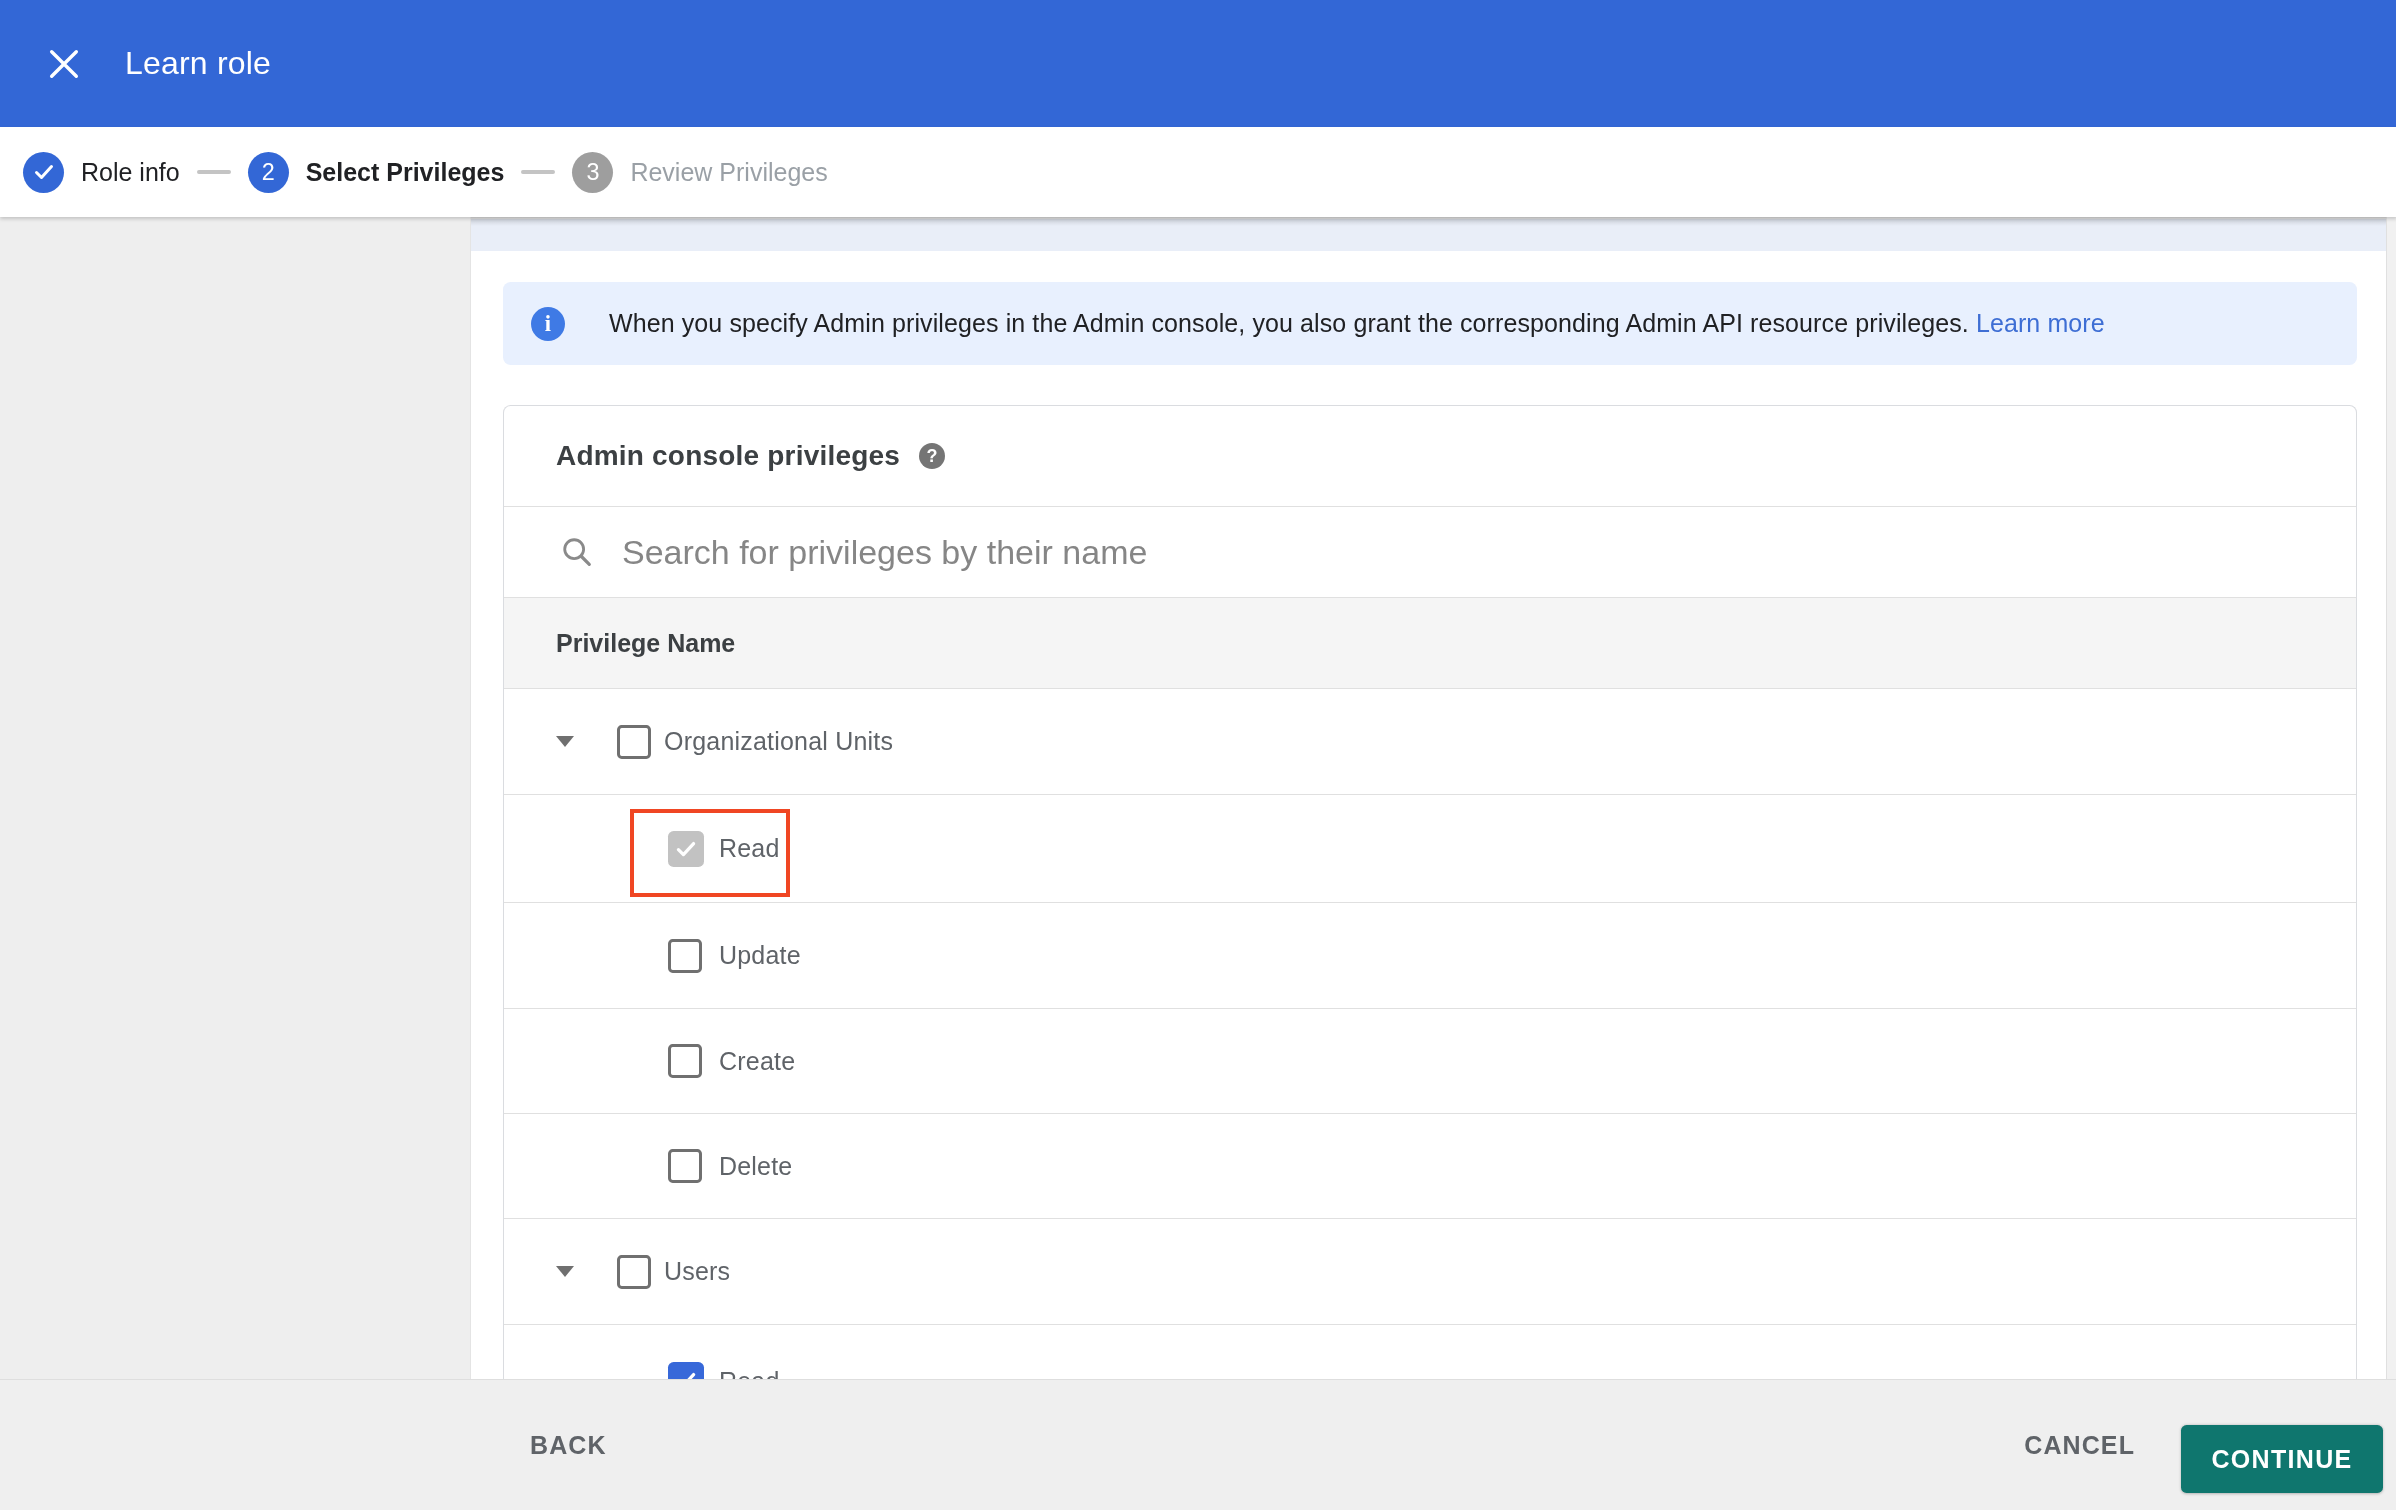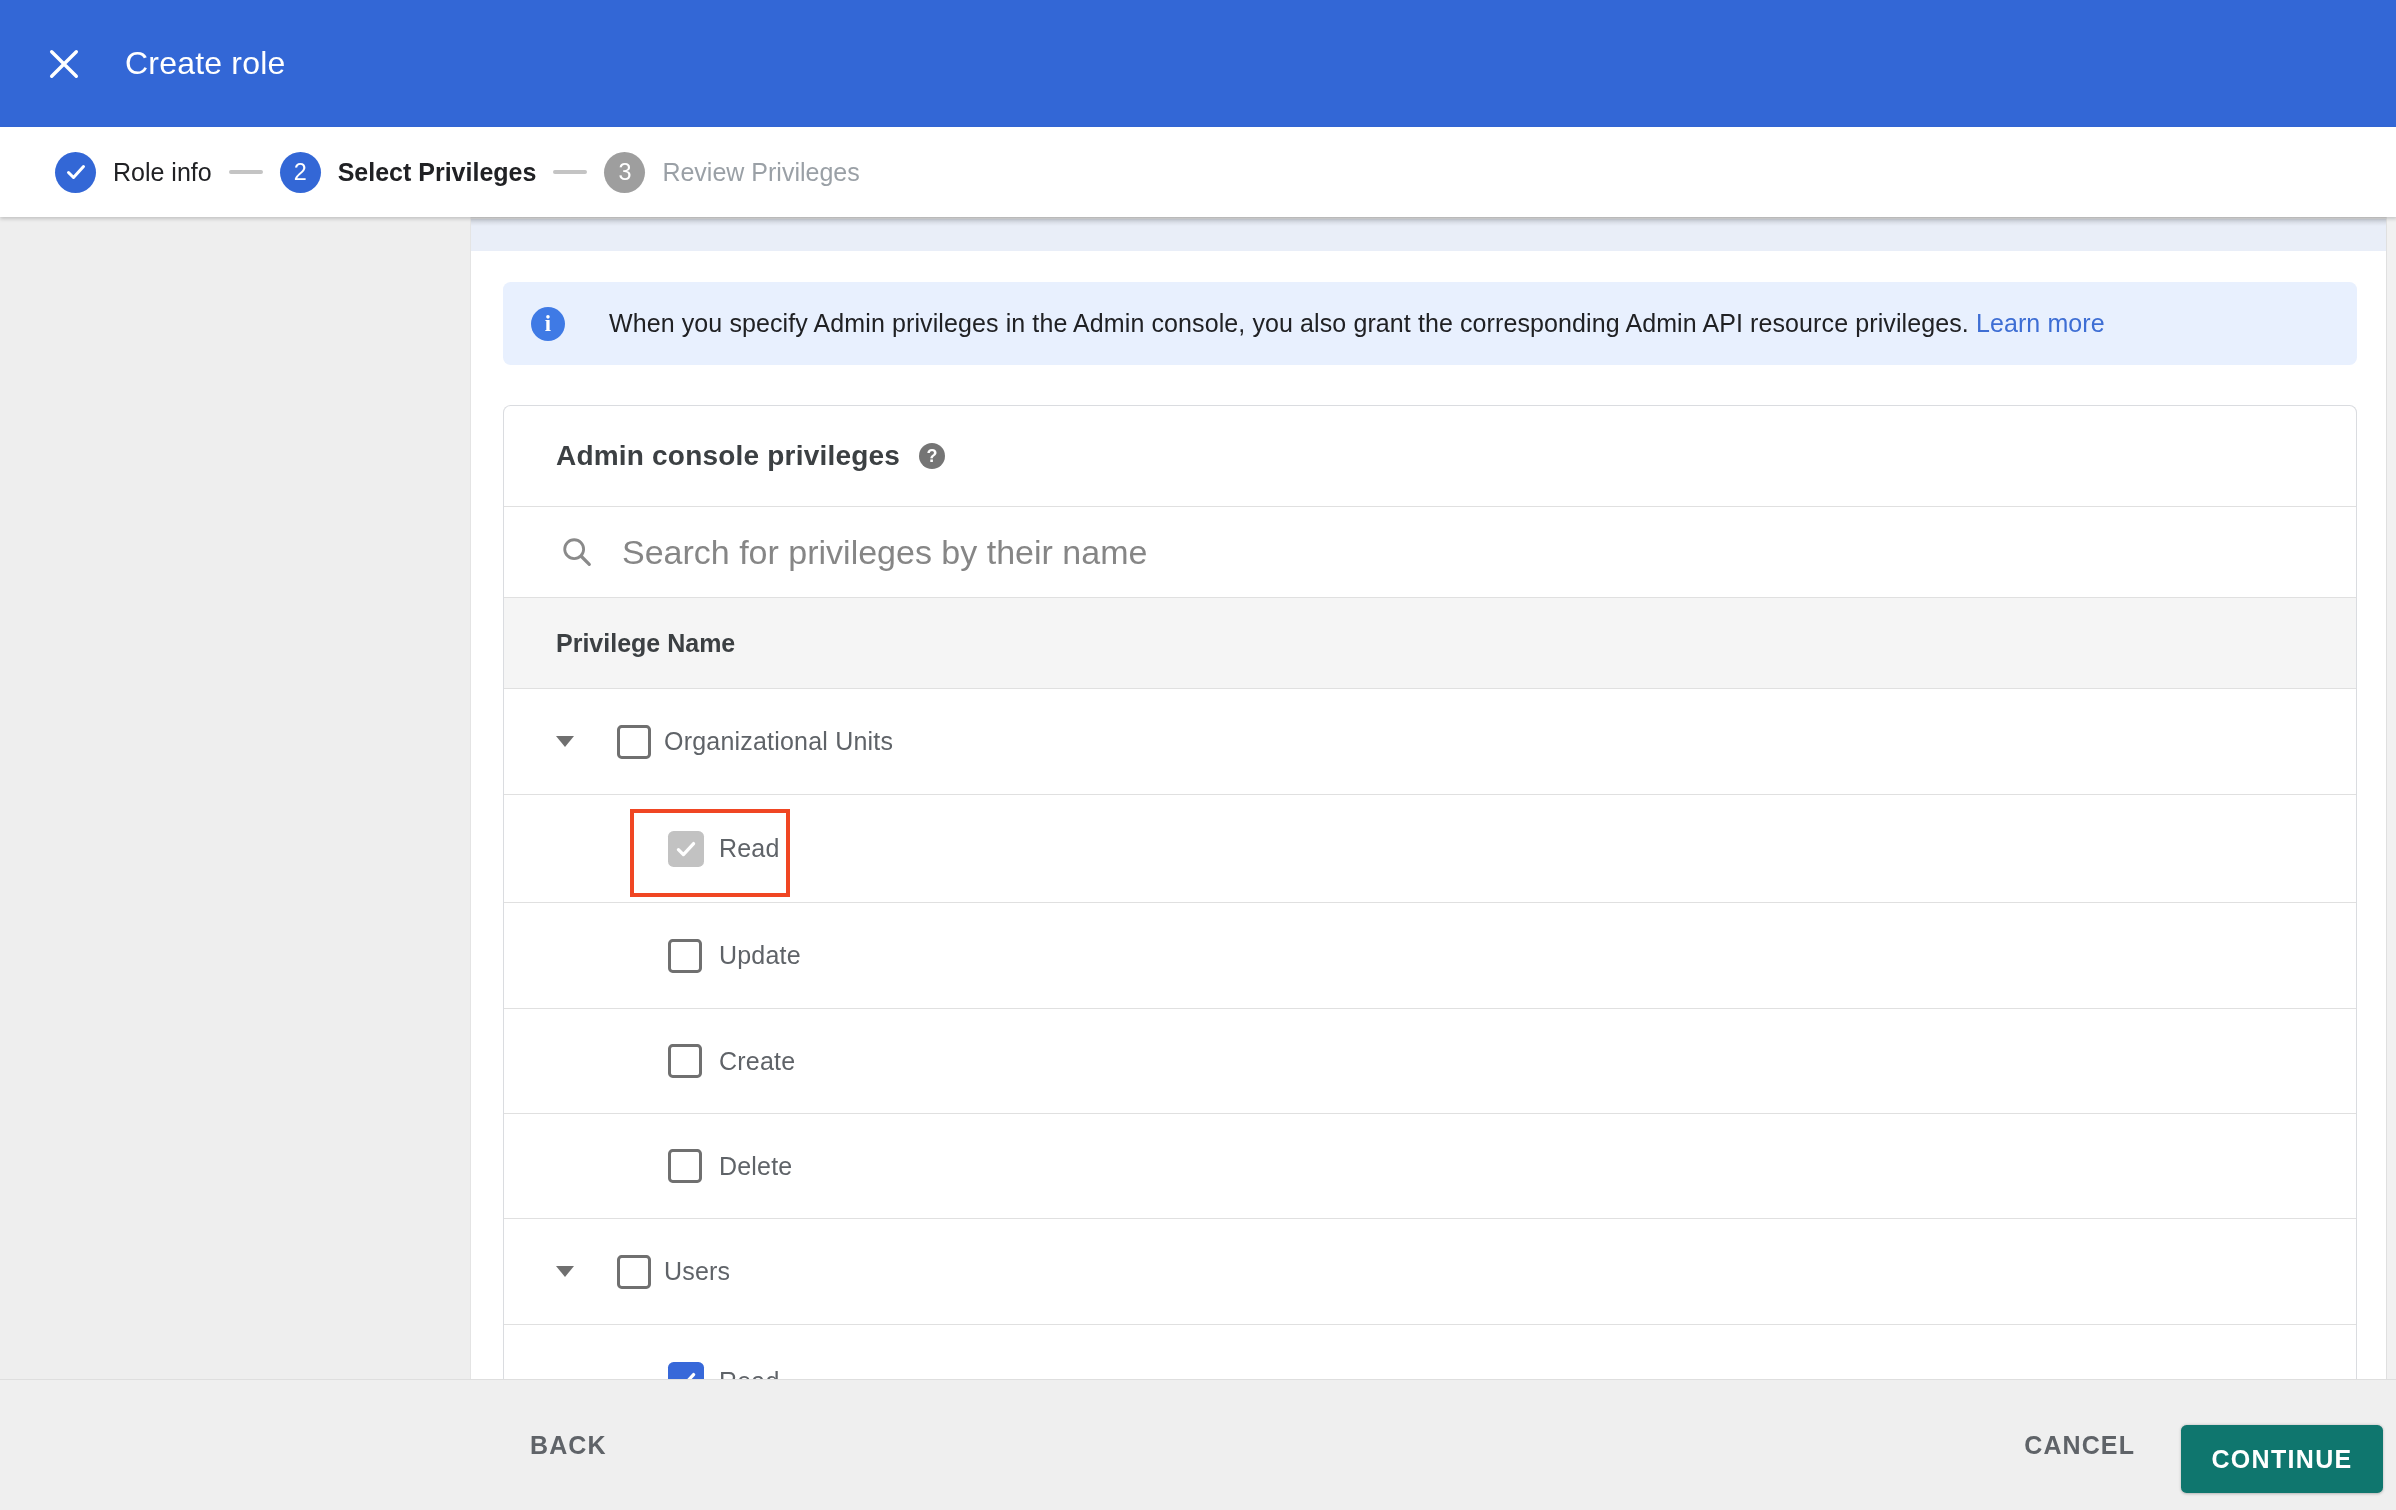--- a/index.html
+++ b/index.html
@@ -10,21 +10,21 @@
   
   .app-header { position:absolute; left:0; top:0; width:2397px; height:127px;
     background:#3367D6; display:flex; align-items:center; }
   .close-btn { position:absolute; left:43px; top:43px; width:41px; height:41px;
     display:flex; align-items:center; justify-content:center; cursor:pointer; }
   .app-title { position:absolute; left:125px; top:0; height:127px; display:flex; align-items:center;
     color:#fff; font-size:32px; letter-spacing:0.2px; }
 
   
   .stepper { position:absolute; left:0; top:127px; width:2397px; height:90px; background:#fff;
-    display:flex; align-items:center; padding-left:55px; box-shadow:0 1.9px 3.7px rgba(0,0,0,0.18); z-index:20; }
+    display:flex; align-items:center; padding-left:23px; box-shadow:0 1.9px 3.7px rgba(0,0,0,0.18); z-index:20; }
   .step { display:flex; align-items:center; }
   .step-circle { width:41px; height:41px; border-radius:50%; display:flex; align-items:center;
     justify-content:center; color:#fff; font-size:23.4px; margin-right:17px; flex:none; }
   .step-circle.done, .step-circle.active { background:#3367D6; }
   .step-circle.upcoming { background:#9E9E9E; }
   .step-label { font-size:25px; color:#202124; white-space:nowrap; }
   .step.active .step-label { font-weight:bold; }
   .step.upcoming .step-label { color:#9AA0A6; }
   .step-dash { width:34px; height:3.7px; background:#C4C4C4; border-radius:1.9px; margin:0 17px; flex:none; }
 
@@ -107,21 +107,21 @@
 <body>
 
 <div class="page">
 
   <div class="app-header">
     <div class="close-btn">
       <svg width="36" height="36" viewBox="0 0 38 38">
         <path d="M6 6 L32 32 M32 6 L6 32" stroke="#ffffff" stroke-width="3.6" stroke-linecap="round" fill="none"></path>
       </svg>
     </div>
-    <div class="app-title">Create role</div>
+    <div class="app-title">Learn role</div>
   </div>
 
   <div class="stepper">
     <div class="step done">
       <div class="step-circle done">
         <svg width="24" height="24" viewBox="0 0 24 24">
             <path d="M4.5 12.5l5 5L19.5 6.5" fill="none" stroke="#fff" stroke-width="3" stroke-linecap="round" stroke-linejoin="round"></path>
           </svg>
       </div>
       <div class="step-label">Role info</div>

